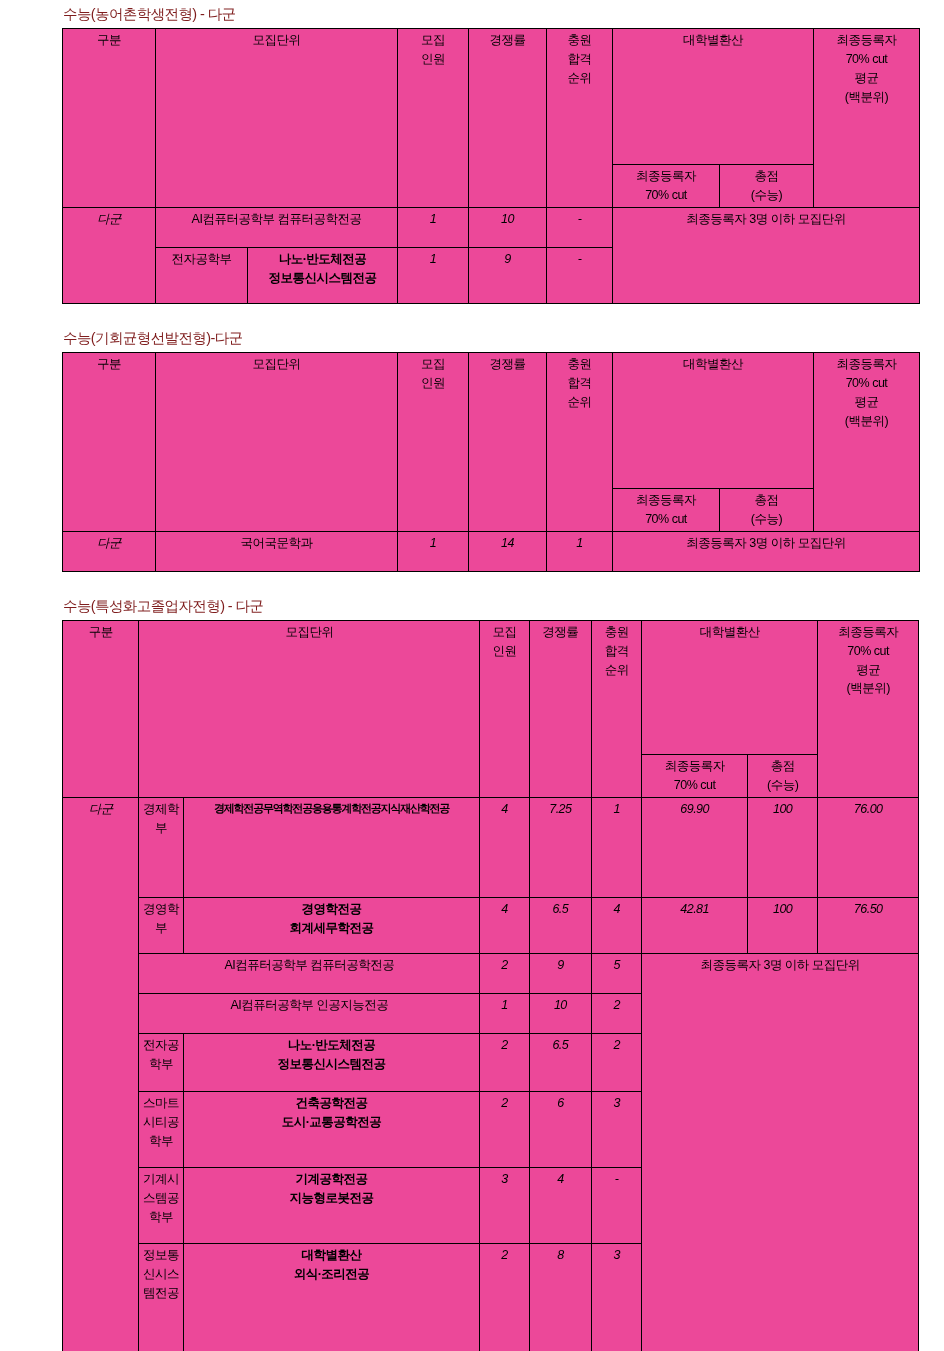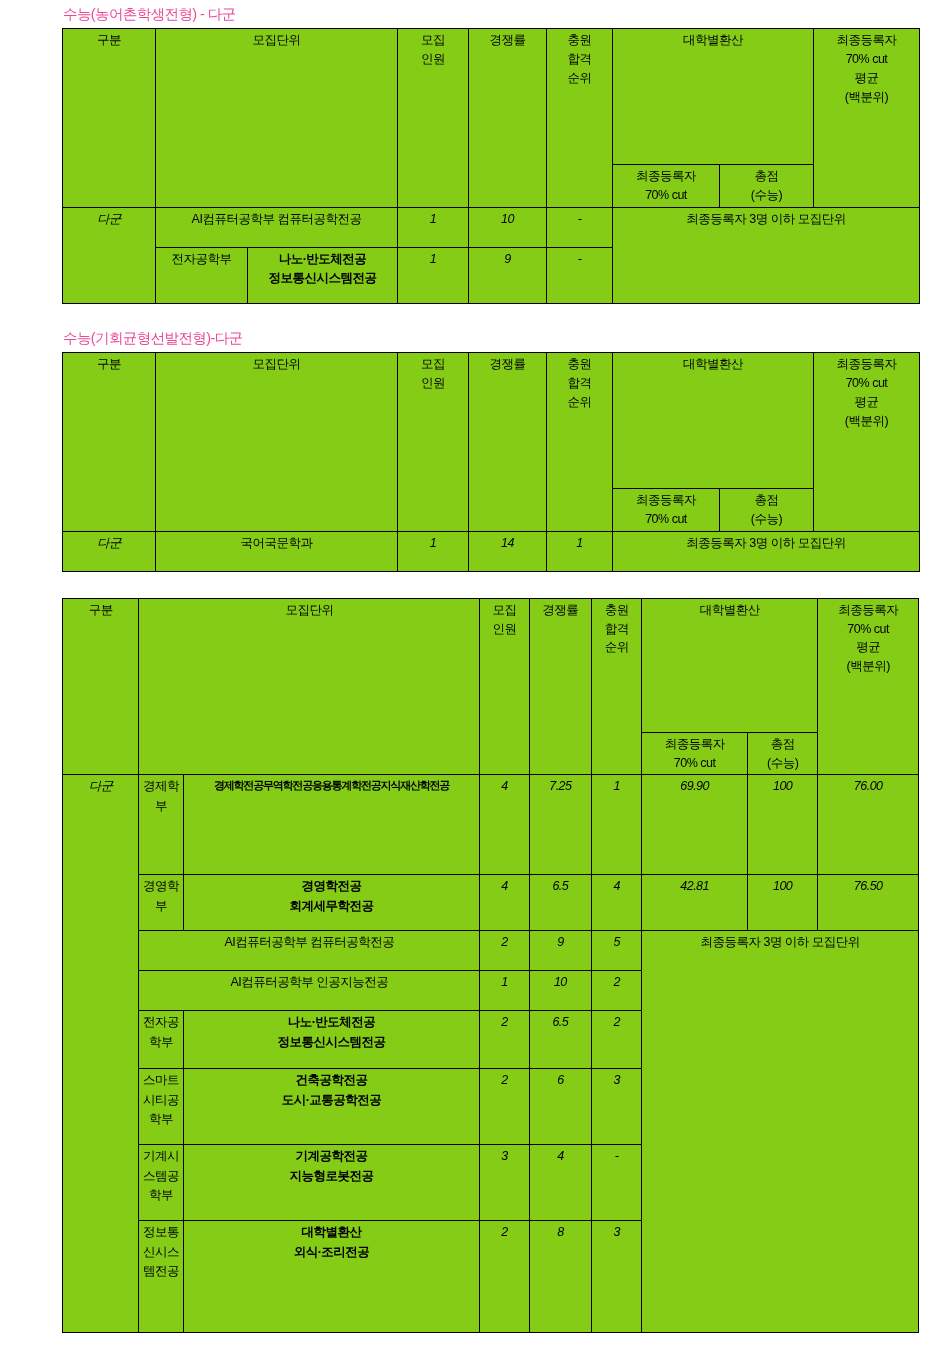--- a/index.html
+++ b/index.html
@@ -23,28 +23,28 @@
   }
   .section {
     margin: 0 0 26px 0;
   }
   .section-title {
     font-size: 14.5px;
     line-height: 1.2;
     font-weight: 400;
     letter-spacing: -0.6px;
     margin: 0 0 5px 1px;
-    color: #ec4899;
+    color: #7f1d1d;
     white-space: nowrap;
   }
   table.grid {
     border-collapse: collapse;
     width: 857px;
     table-layout: fixed;
-    background: #84cc16;
+    background: #ec4899;
   }
   table.grid td,
   table.grid th {
     border: 1px solid #000000;
     font-weight: 400;
     font-size: 12.5px;
     line-height: 1.45;
     color: #000;
     letter-spacing: -0.5px;
     padding: 2px 3px;
@@ -255,20 +255,21 @@
           <td class="c">1</td>
           <td class="c">14</td>
           <td class="c">1</td>
           <td class="note" colspan="3">최종등록자 3명 이하 모집단위</td>
         </tr>
       </tbody>
     </table>
   </div>
 
   <div class="section">
+    <div class="section-title">수능(특성화고졸업자전형) - 다군</div>
     <table class="grid">
       <colgroup>
         <col style="width:76px">
         <col style="width:44px">
         <col style="width:295px">
         <col style="width:49px">
         <col style="width:62px">
         <col style="width:50px">
         <col style="width:105px">
         <col style="width:70px">

